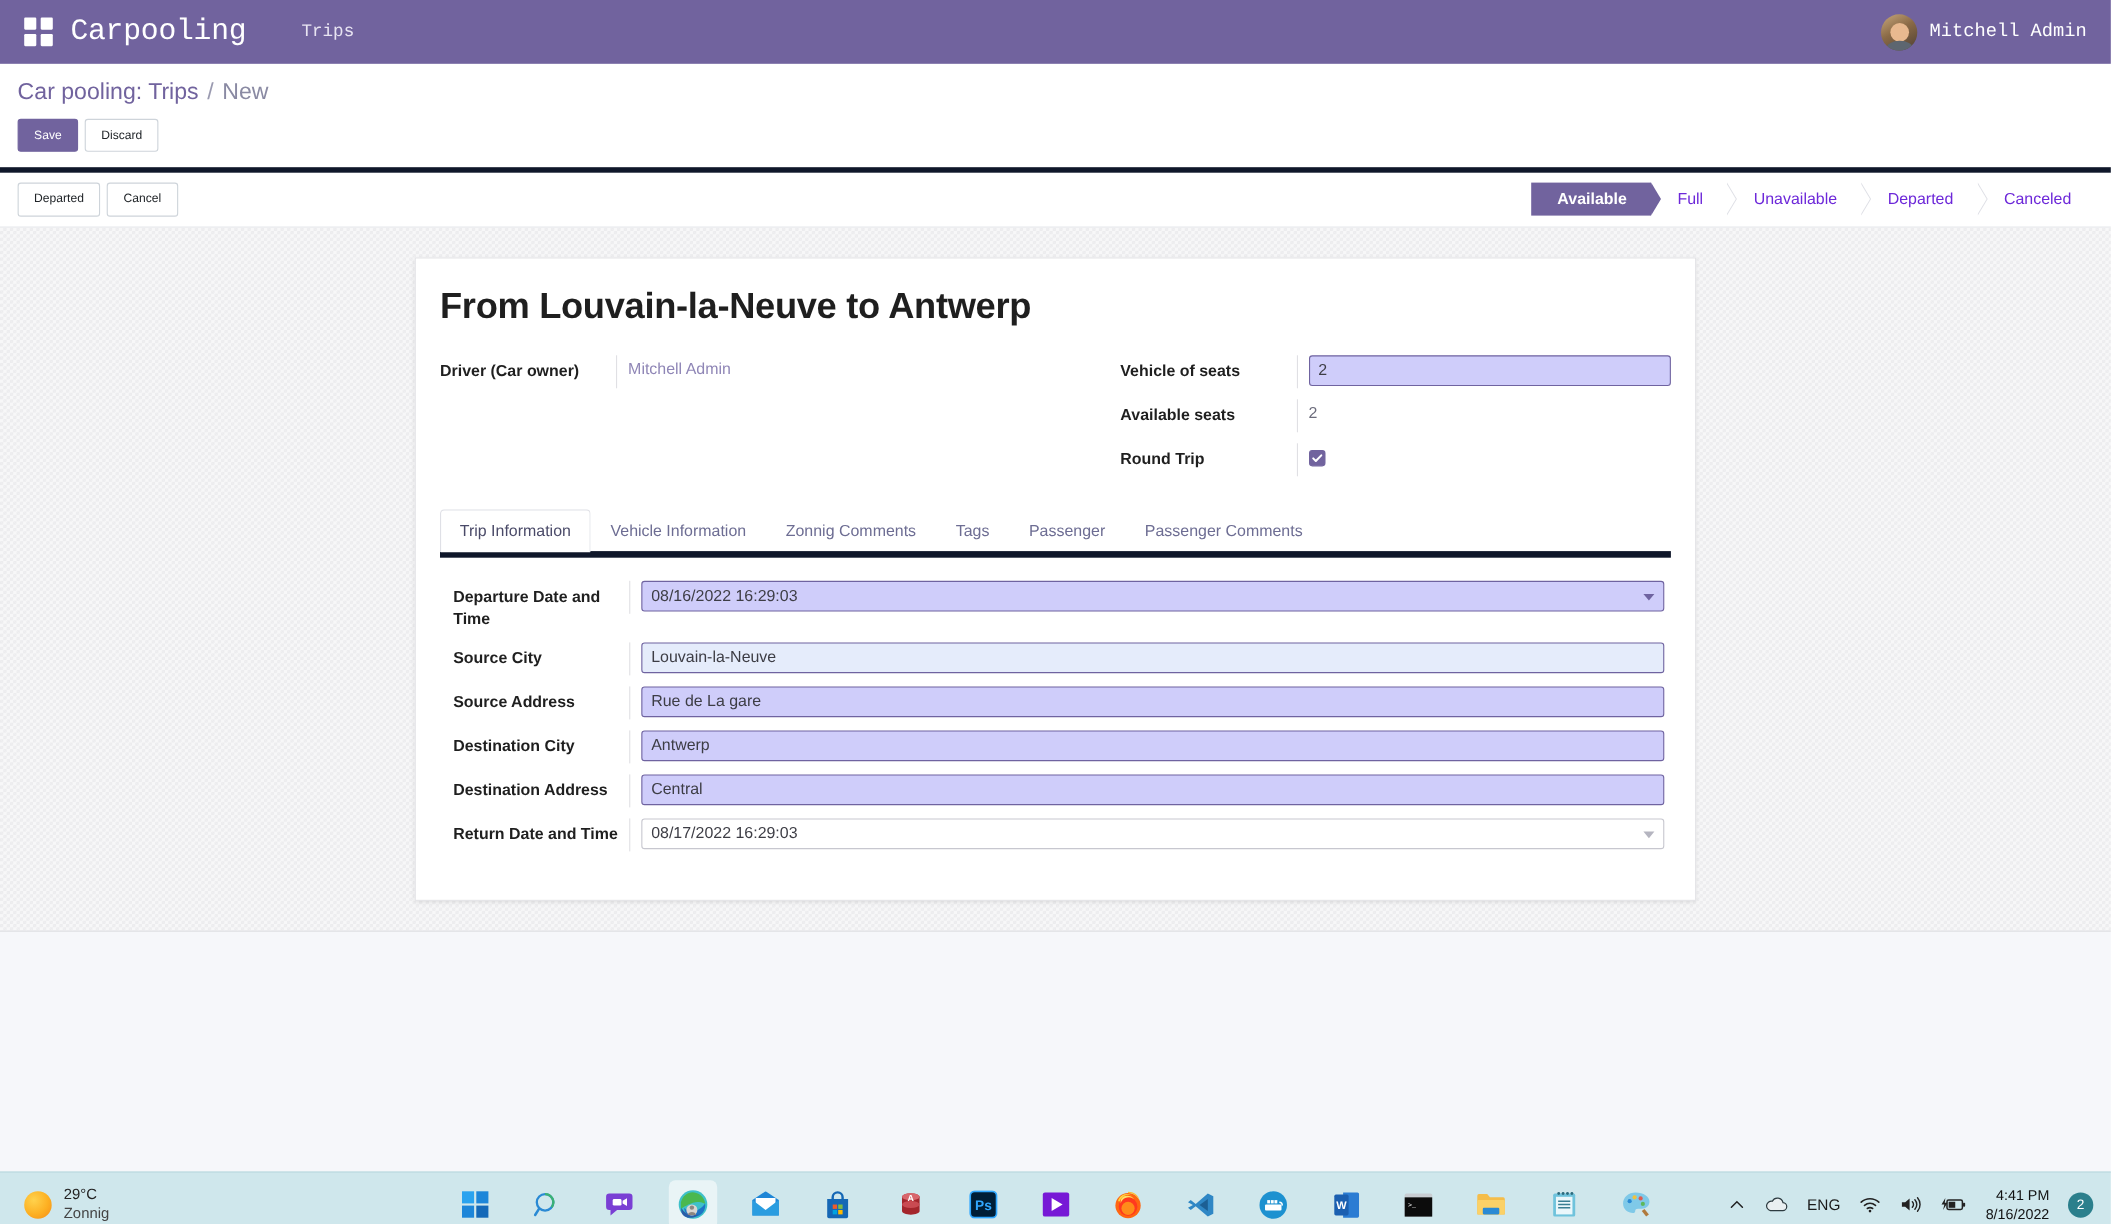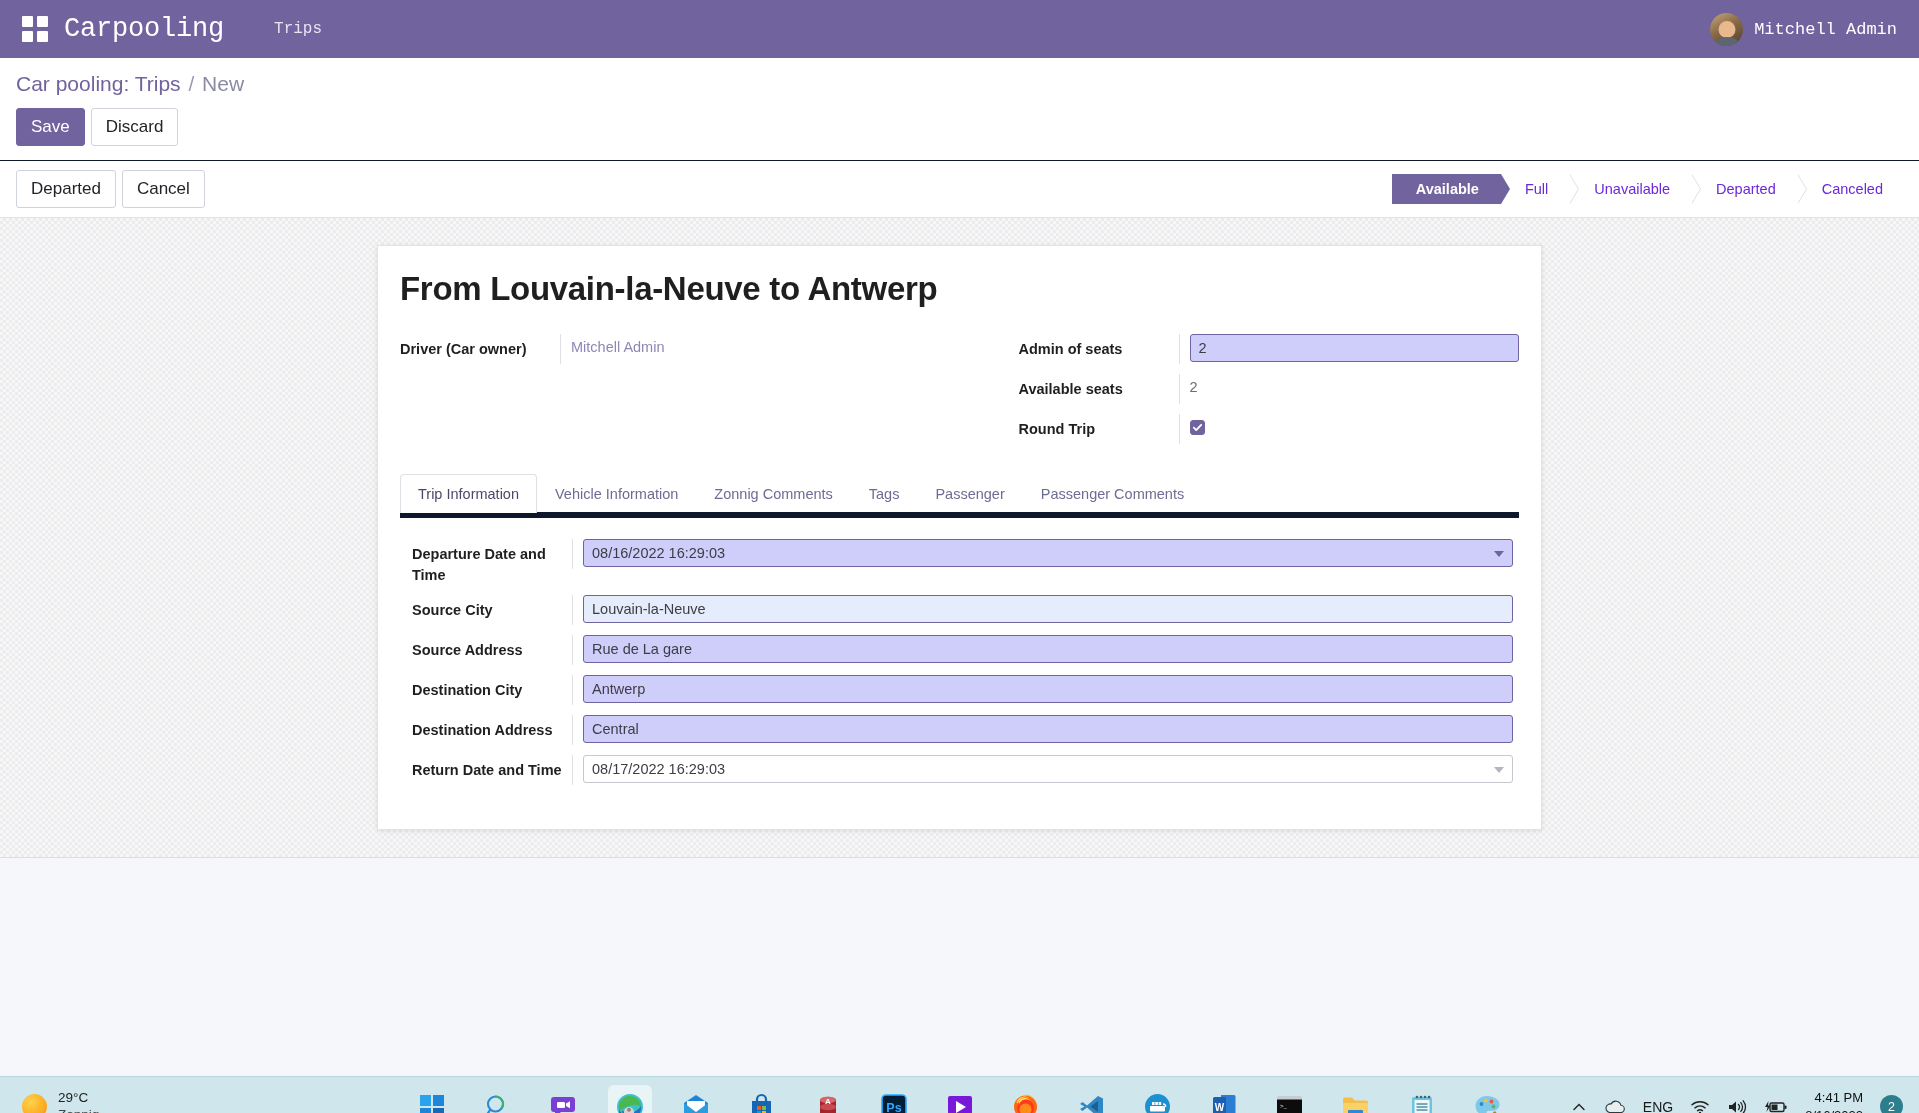--- a/index.html
+++ b/index.html
@@ -91,39 +91,39 @@
     color: #6a6a96;
     margin-bottom: 12px;
   }
   .breadcrumb .bc-link { color: #71639e; cursor: pointer; }
   .breadcrumb .bc-sep { color: #9a9ab0; margin: 0 2px; }
   .breadcrumb .bc-current { color: #8a8aa3; }
 
   .btn-row { display: flex; gap: 6px; padding-bottom: 14px; }
   .btn {
     font-family: "Liberation Sans", sans-serif;
-    font-size: 17px;
+    font-size: 11px;
     padding: 7px 14px;
     border-radius: 3px;
     border: 1px solid #ced4da;
     background: #ffffff;
     color: #212529;
     cursor: pointer;
     line-height: 1.3;
   }
   .btn-primary {
     background: #71639e;
     border-color: #71639e;
     color: #ffffff;
   }
 
   
   .status-row {
     background: #ffffff;
-    border-top: 1px solid #0f172a;
+    border-top: 5px solid #0f172a;
     display: flex;
     align-items: center;
     justify-content: space-between;
     padding: 9px 14px 9px 16px;
     border-bottom: 1px solid #dfe2e7;
   }
   .status-actions { display: flex; gap: 6px; }
   .statusbar { display: flex; align-items: stretch; height: 30px; }
   .stage {
     position: relative;
@@ -423,21 +423,21 @@
         <div class="field-row">
           <div class="field-label">Driver (Car owner)</div>
           <div class="field-value-wrap">
             <div class="readonly-value link">Mitchell Admin</div>
           </div>
         </div>
       </div>
 
       <div class="group right">
         <div class="field-row">
-          <div class="field-label">Admin of seats</div>
+          <div class="field-label">Vehicle of seats</div>
           <div class="field-value-wrap">
             <input class="input" type="text" value="2" style="">
           </div>
         </div>
         <div class="field-row">
           <div class="field-label">Available seats</div>
           <div class="field-value-wrap">
             <div class="readonly-value">2</div>
           </div>
         </div>

